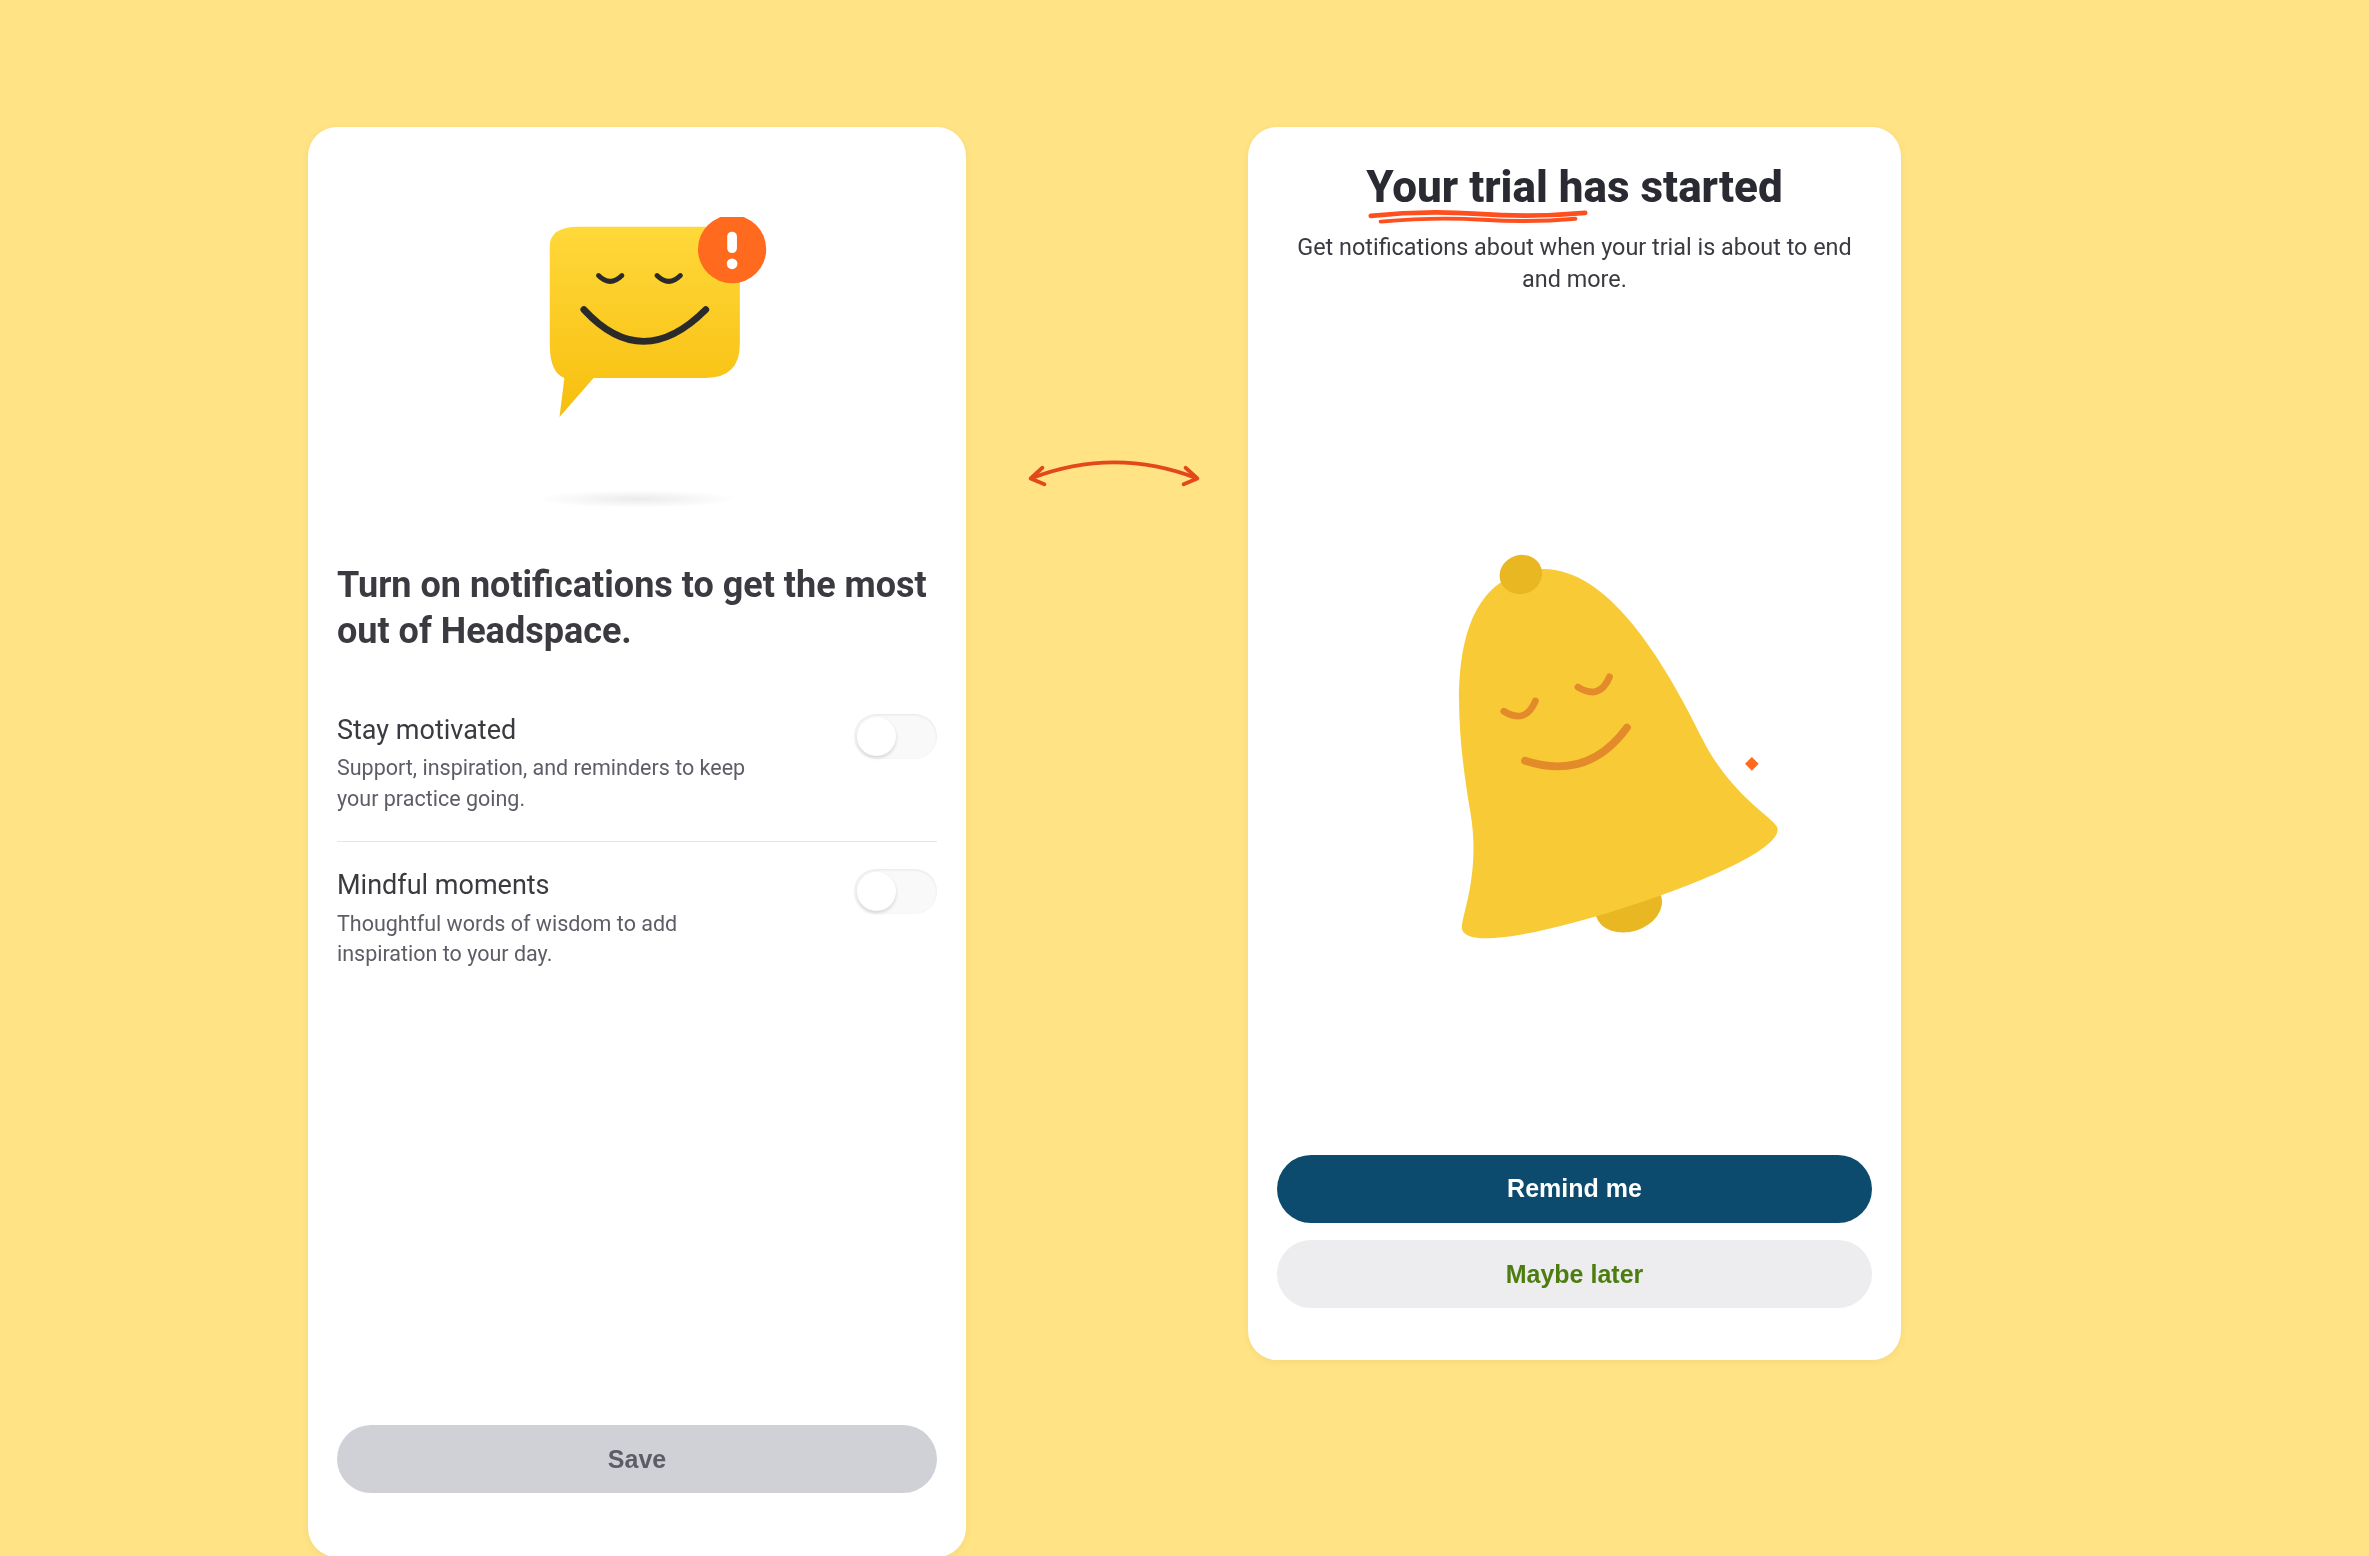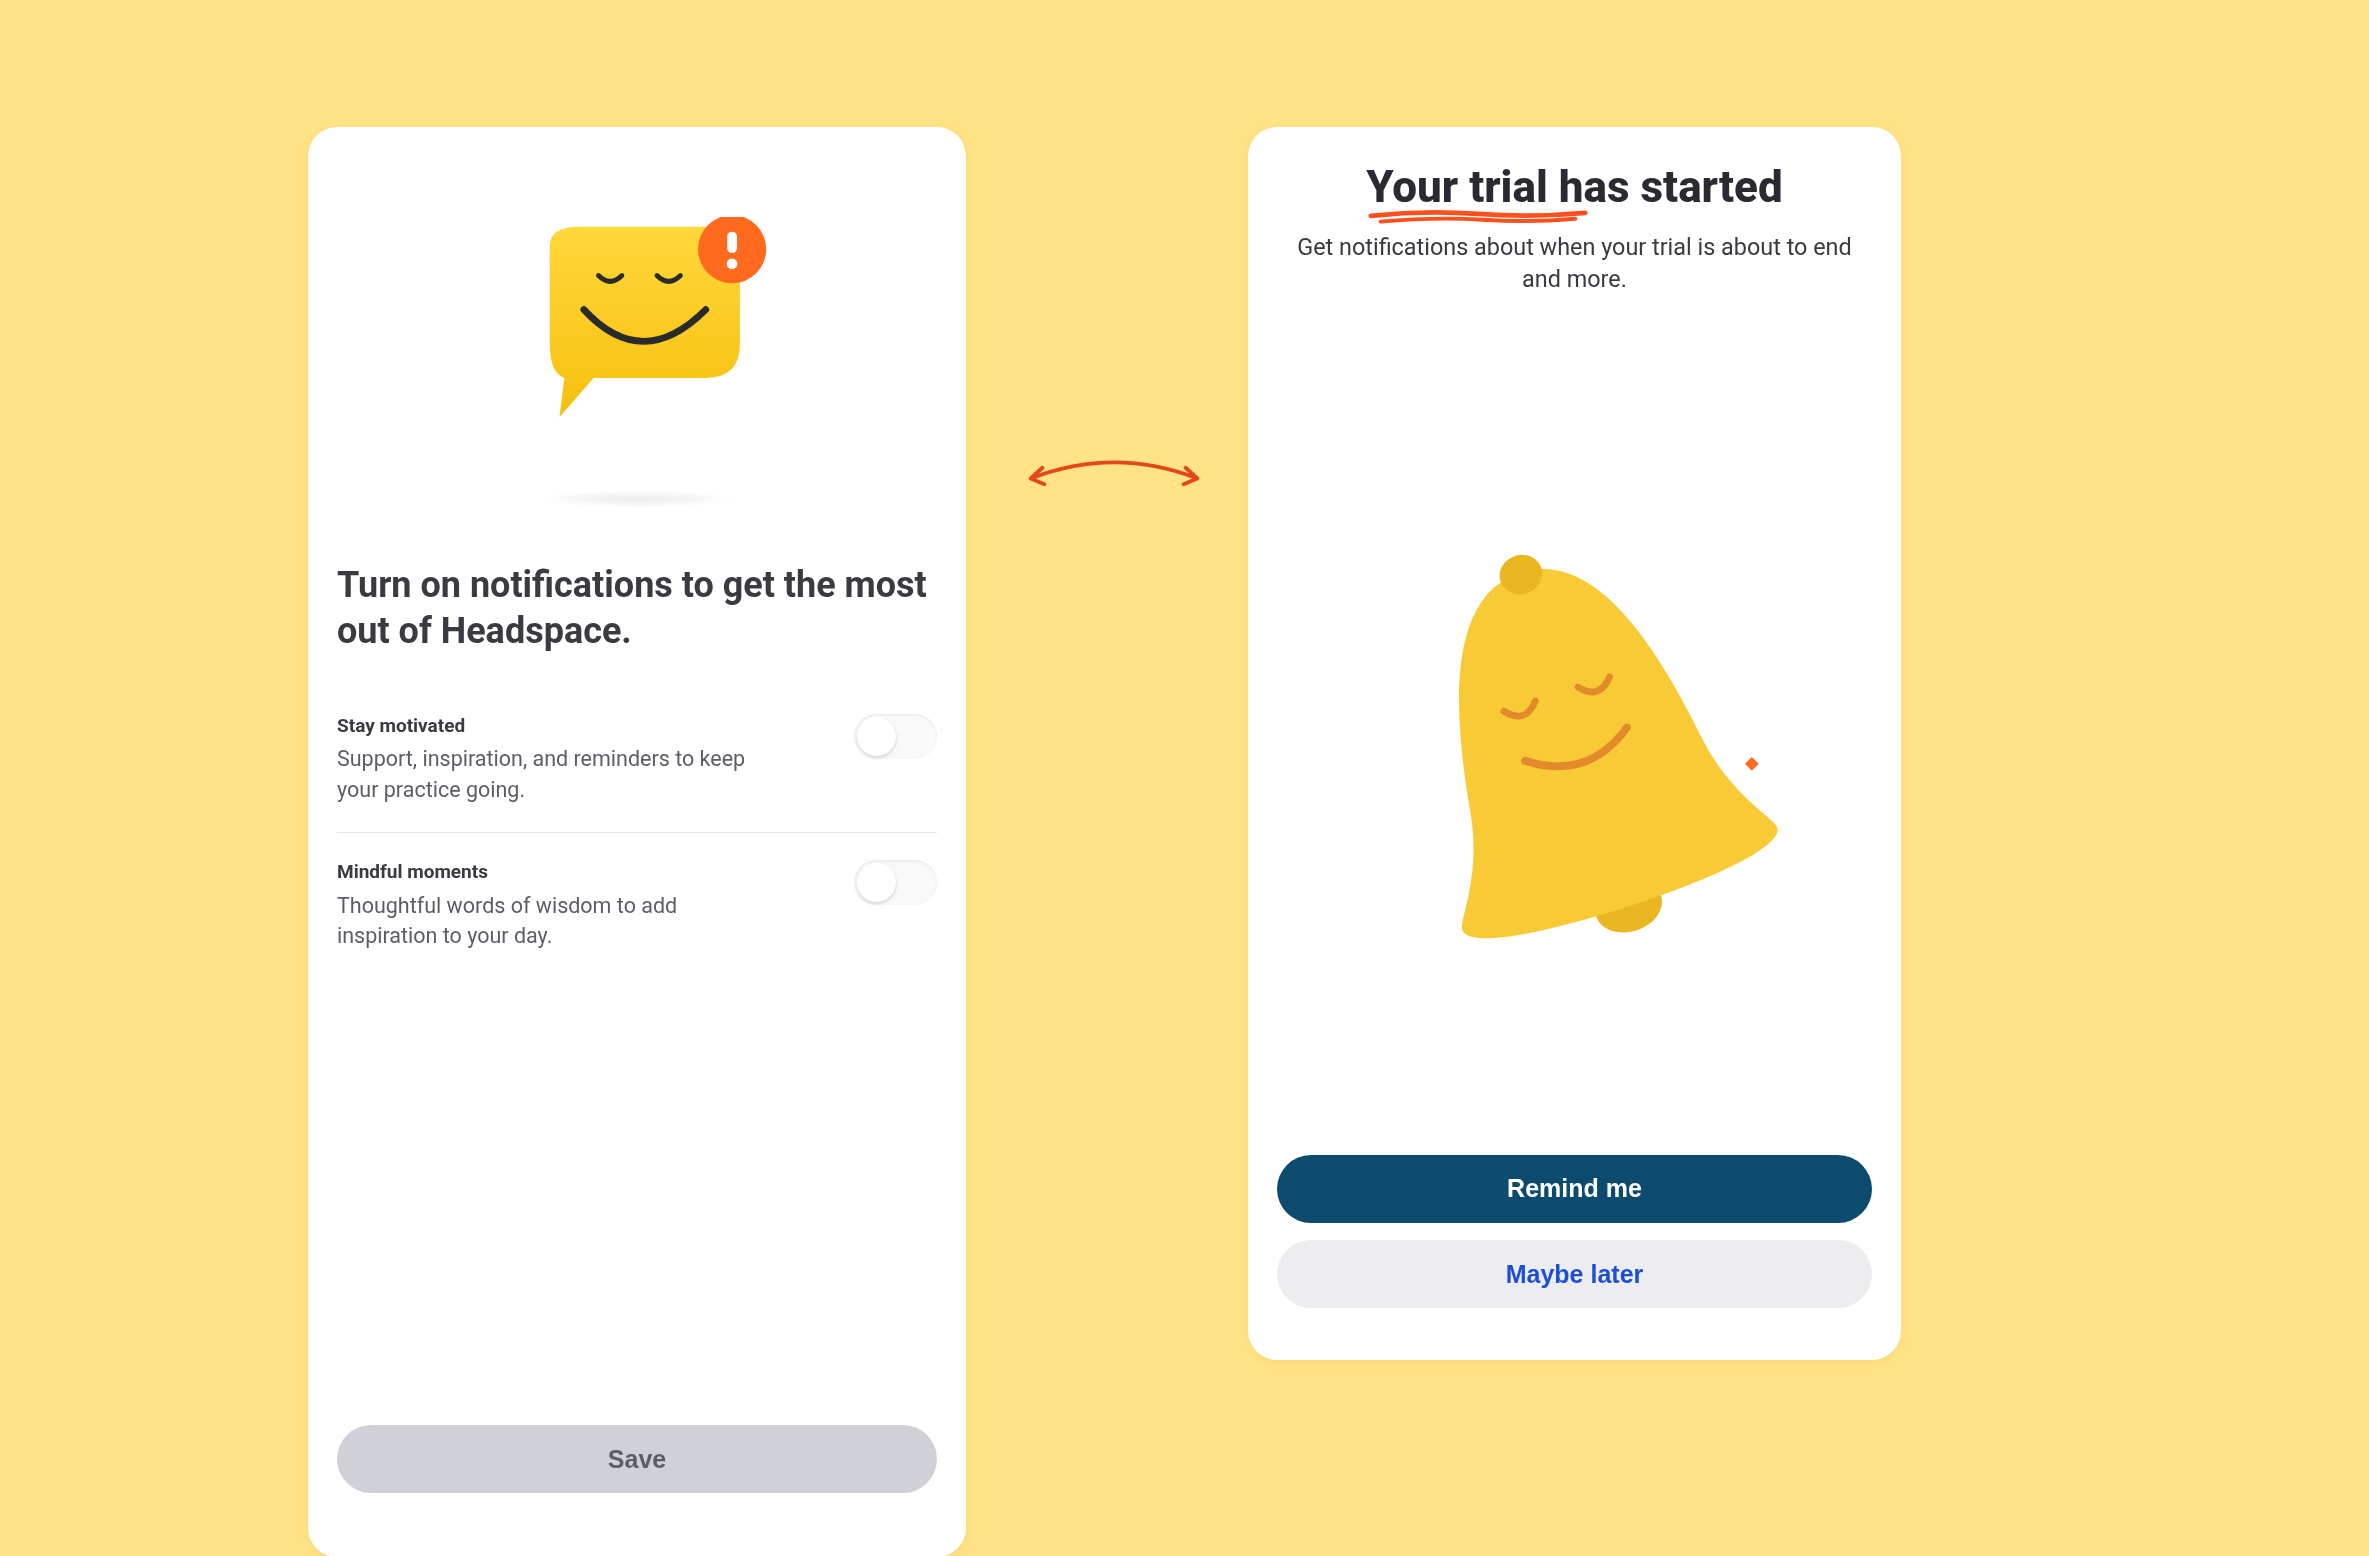--- a/index.html
+++ b/index.html
@@ -71,22 +71,22 @@
       align-items: flex-start;
       padding: 19.5px 0;
     }
     
     .toggle-text {
       flex: 1;
       padding-right: 29px;
     }
     
     .toggle-title {
-      font-size: 19px;
-      font-weight: 700;
+      font-size: 27px;
+      font-weight: 400;
       color: #3a3a40;
       margin-bottom: 7.8px;
     }
     
     .toggle-desc {
       font-size: 21.5px;
       color: #5d5d66;
       line-height: 1.4;
       max-width: 419px;
     }
@@ -141,21 +141,21 @@
       color: #5d5d66;
     }
     
     .btn-blue {
       background: #0c4a6e;
       color: #ffffff;
     }
     
     .btn-light {
       background: #ededef;
-      color: #1d4ed8;
+      color: #4d7c0f;
     }
     
     .heading-right {
       font-size: 44px;
       font-weight: 800;
       color: #2a2a32;
       text-align: center;
       position: relative;
       display: inline-block;
       margin: 0 auto 17.6px;

